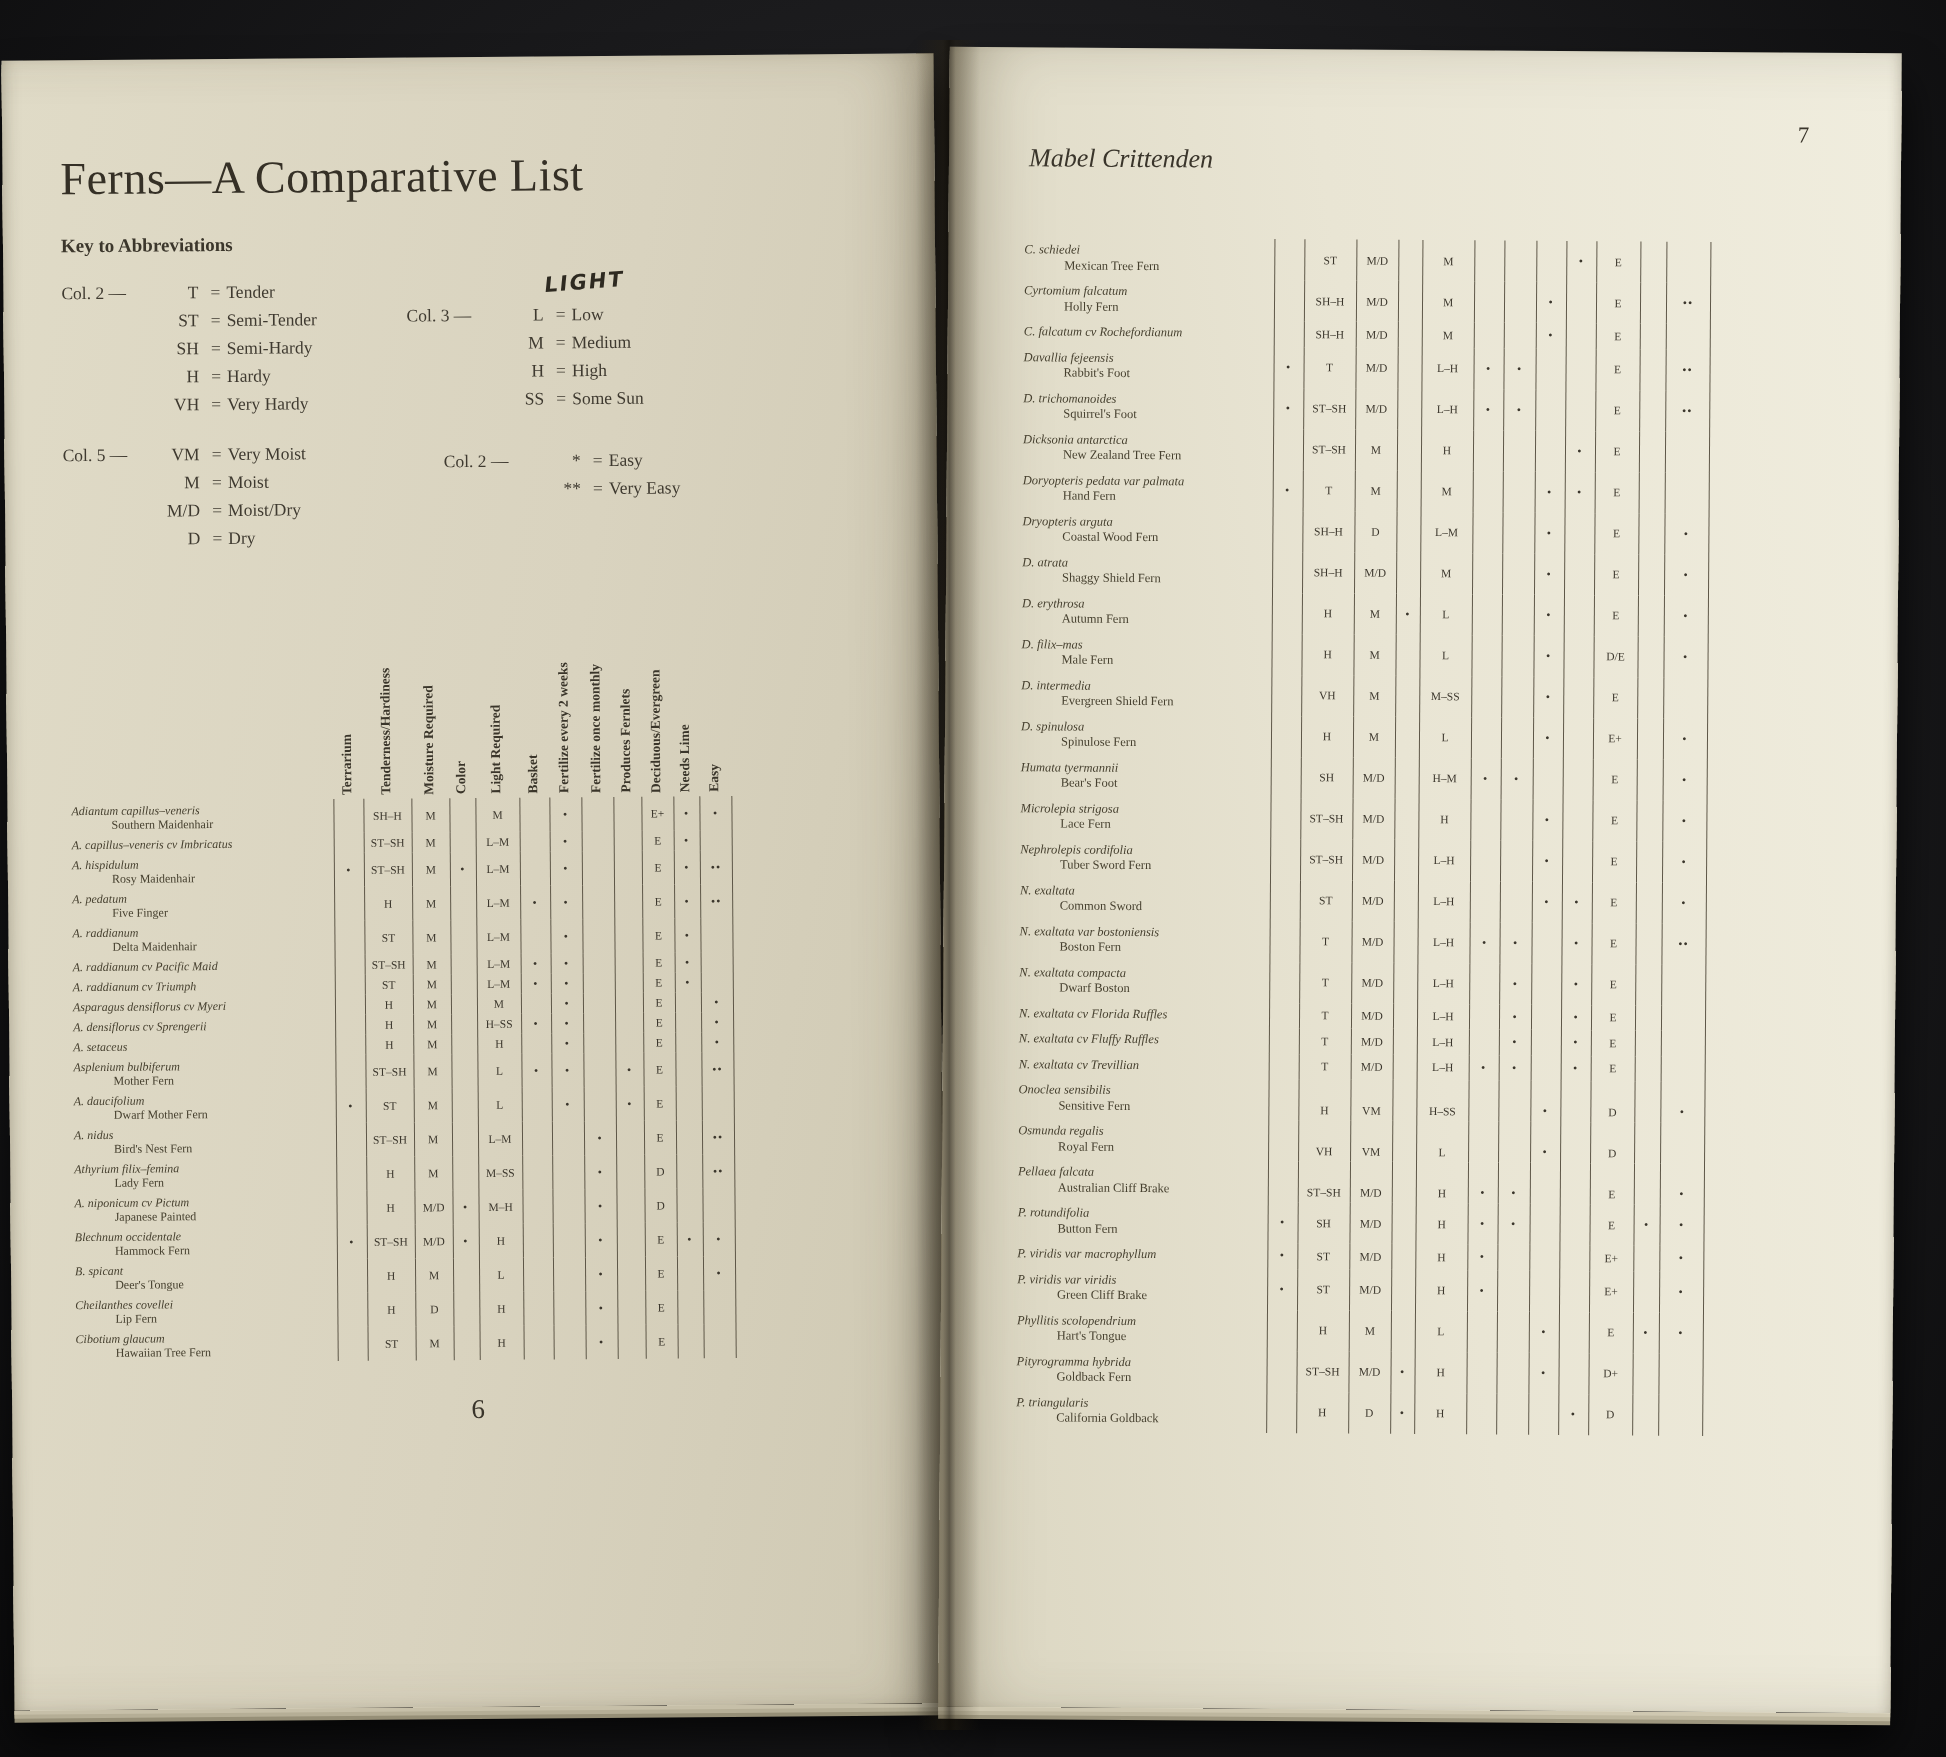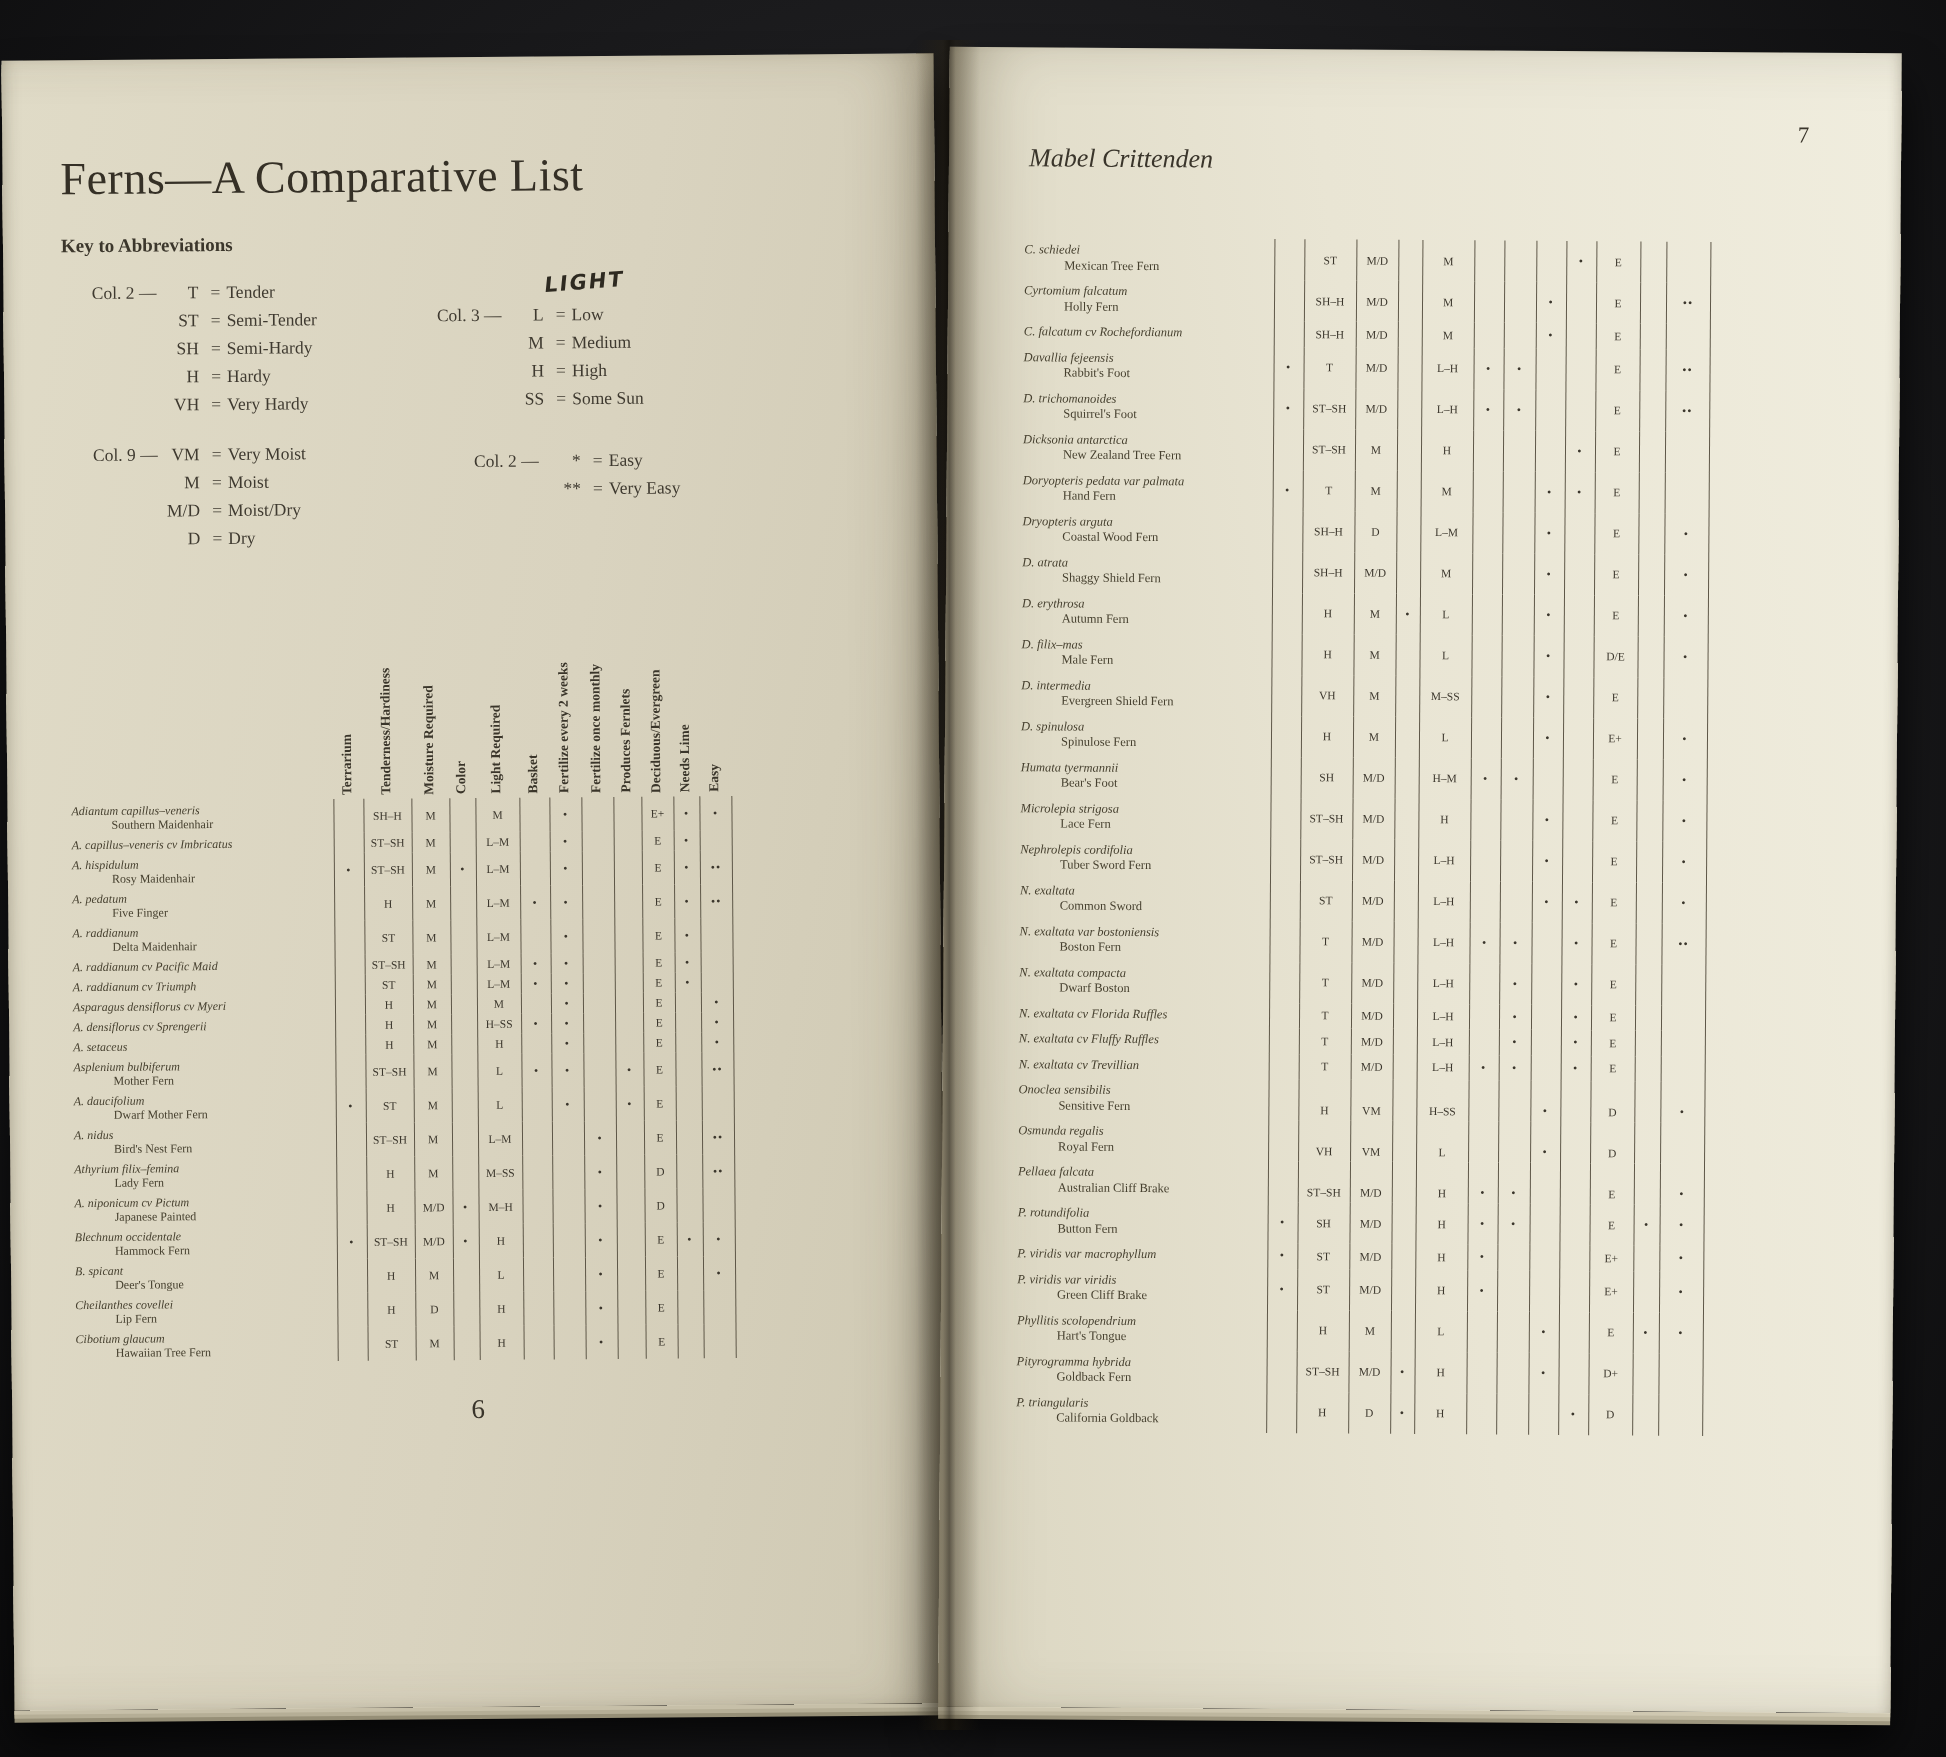--- a/index.html
+++ b/index.html
@@ -29,21 +29,21 @@
   }
   
   .lp-inner{padding:92px 58px 0 58px;}
   .title{font-size:46px;letter-spacing:.5px;color:#353026;font-weight:normal;margin:0;}
   .key-head{font-size:19px;margin-top:30px;font-weight:bold;color:#3c372c;}
   .key-wrap{display:flex;margin-top:22px;}
   .key-col-a{width:345px;flex:none;}
   .key-col-b{flex:1;position:relative;}
   .kgroup{margin-bottom:22px;}
   .kline{display:grid;grid-template-columns:95px 48px 22px auto;font-size:17.5px;line-height:28px;}
-  .kline .klabel{white-space:nowrap;text-align:right;}
+  .kline .klabel{white-space:nowrap;}
   .kline .kabbr{text-align:right;padding-right:6px;}
   .kline .keq{text-align:center;}
   .annotation{
     display:inline-block;margin:-14px 0 6px 138px;
     font-family:"DejaVu Sans",sans-serif;font-size:21px;font-weight:bold;letter-spacing:2px;
     transform:rotate(-4deg) skewX(-10deg);color:#2e2a21;
   }
   .kg-col12{margin-top:34px;margin-left:36px;}
   
   table{border-collapse:collapse;table-layout:fixed;}
@@ -110,21 +110,21 @@
             </div>
             <div class="kline">
               <span class="klabel"></span>
               <span class="kabbr">VH</span>
               <span class="keq">=</span>
               <span class="kmean">Very Hardy</span>
             </div>
           </div>
         <div class="kgroup">
             <div class="kline">
-              <span class="klabel">Col. 9 —</span>
+              <span class="klabel">Col. 5 —</span>
               <span class="kabbr">VM</span>
               <span class="keq">=</span>
               <span class="kmean">Very Moist</span>
             </div>
             <div class="kline">
               <span class="klabel"></span>
               <span class="kabbr">M</span>
               <span class="keq">=</span>
               <span class="kmean">Moist</span>
             </div>

